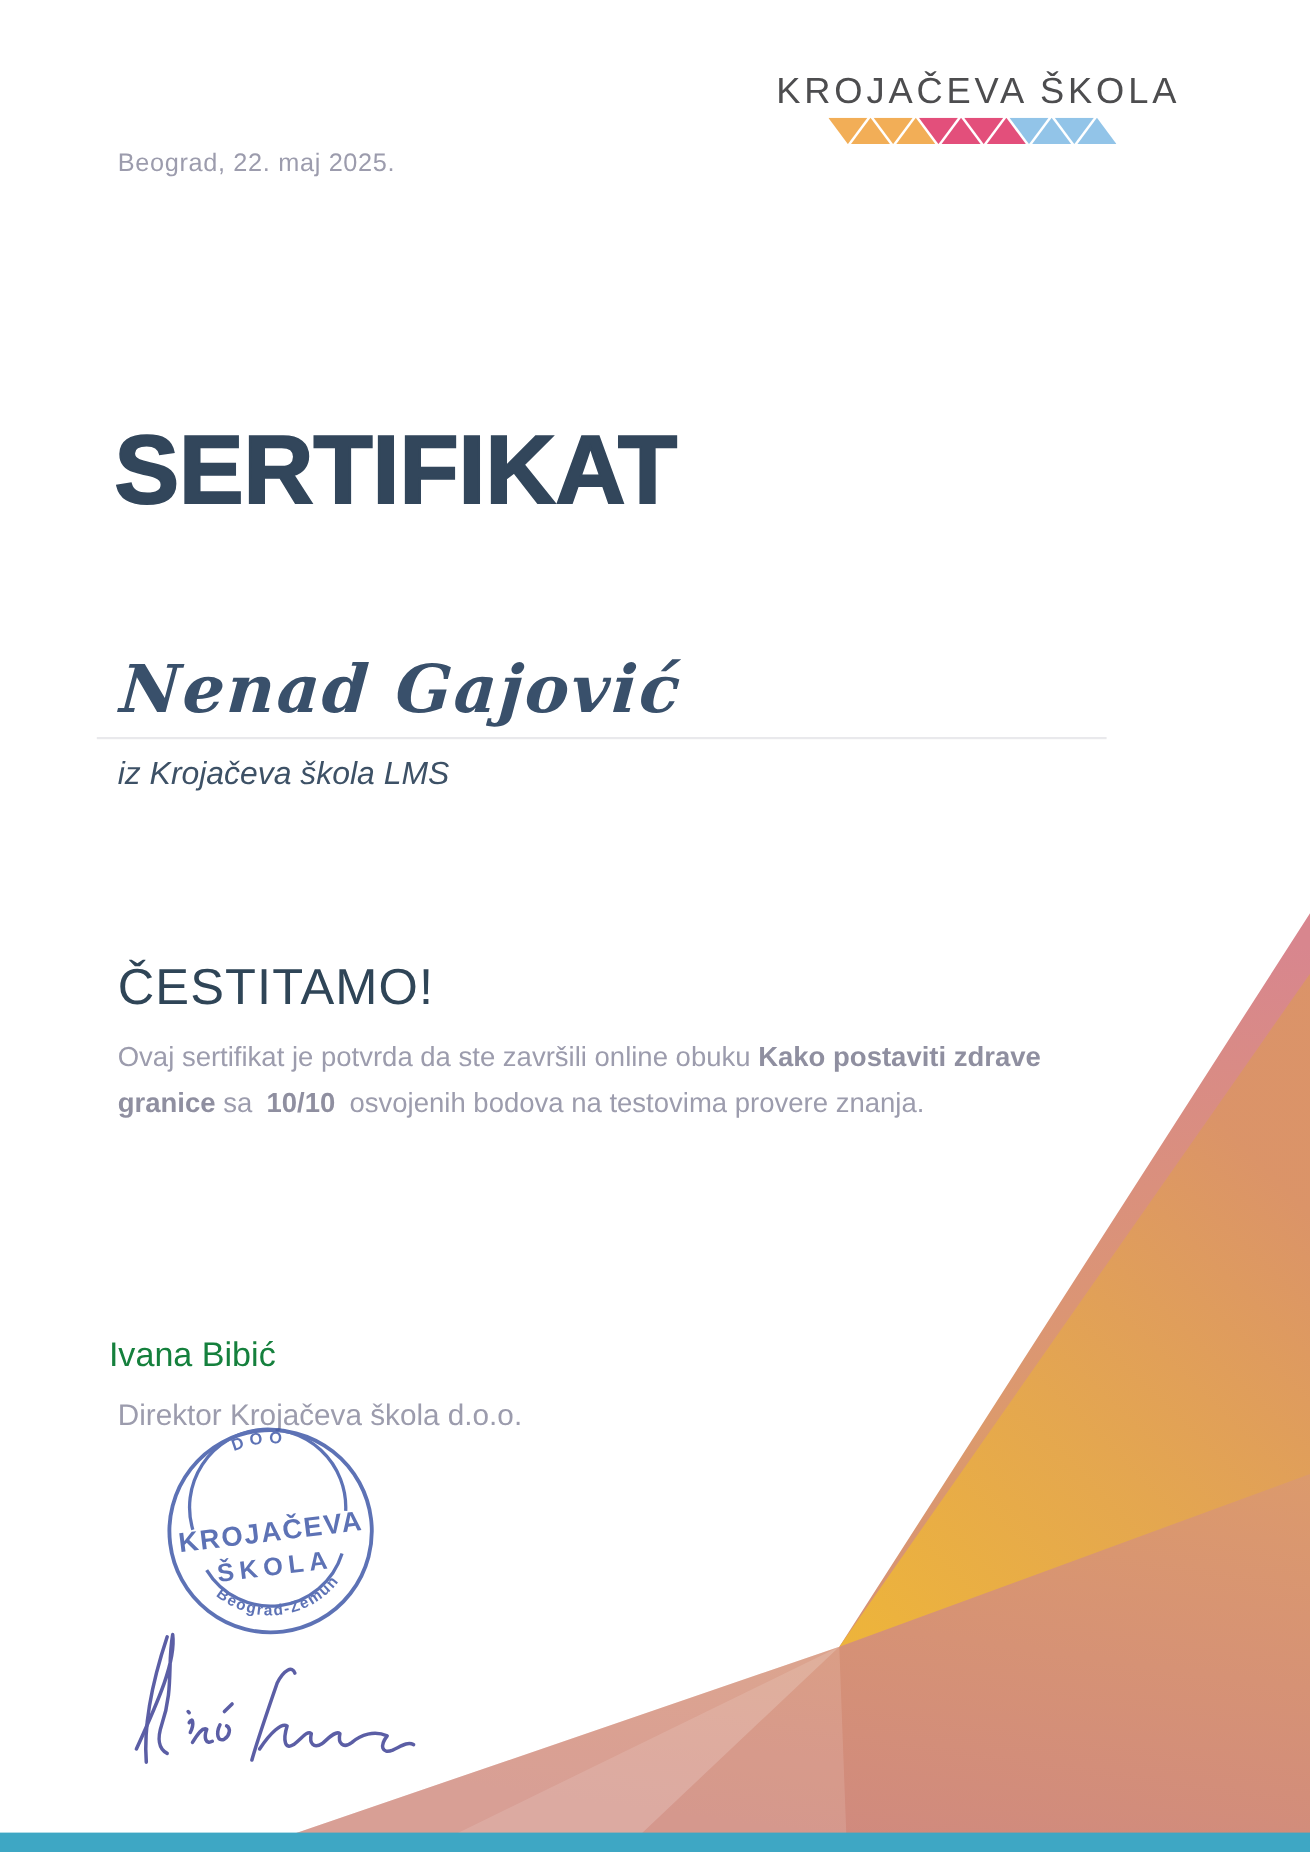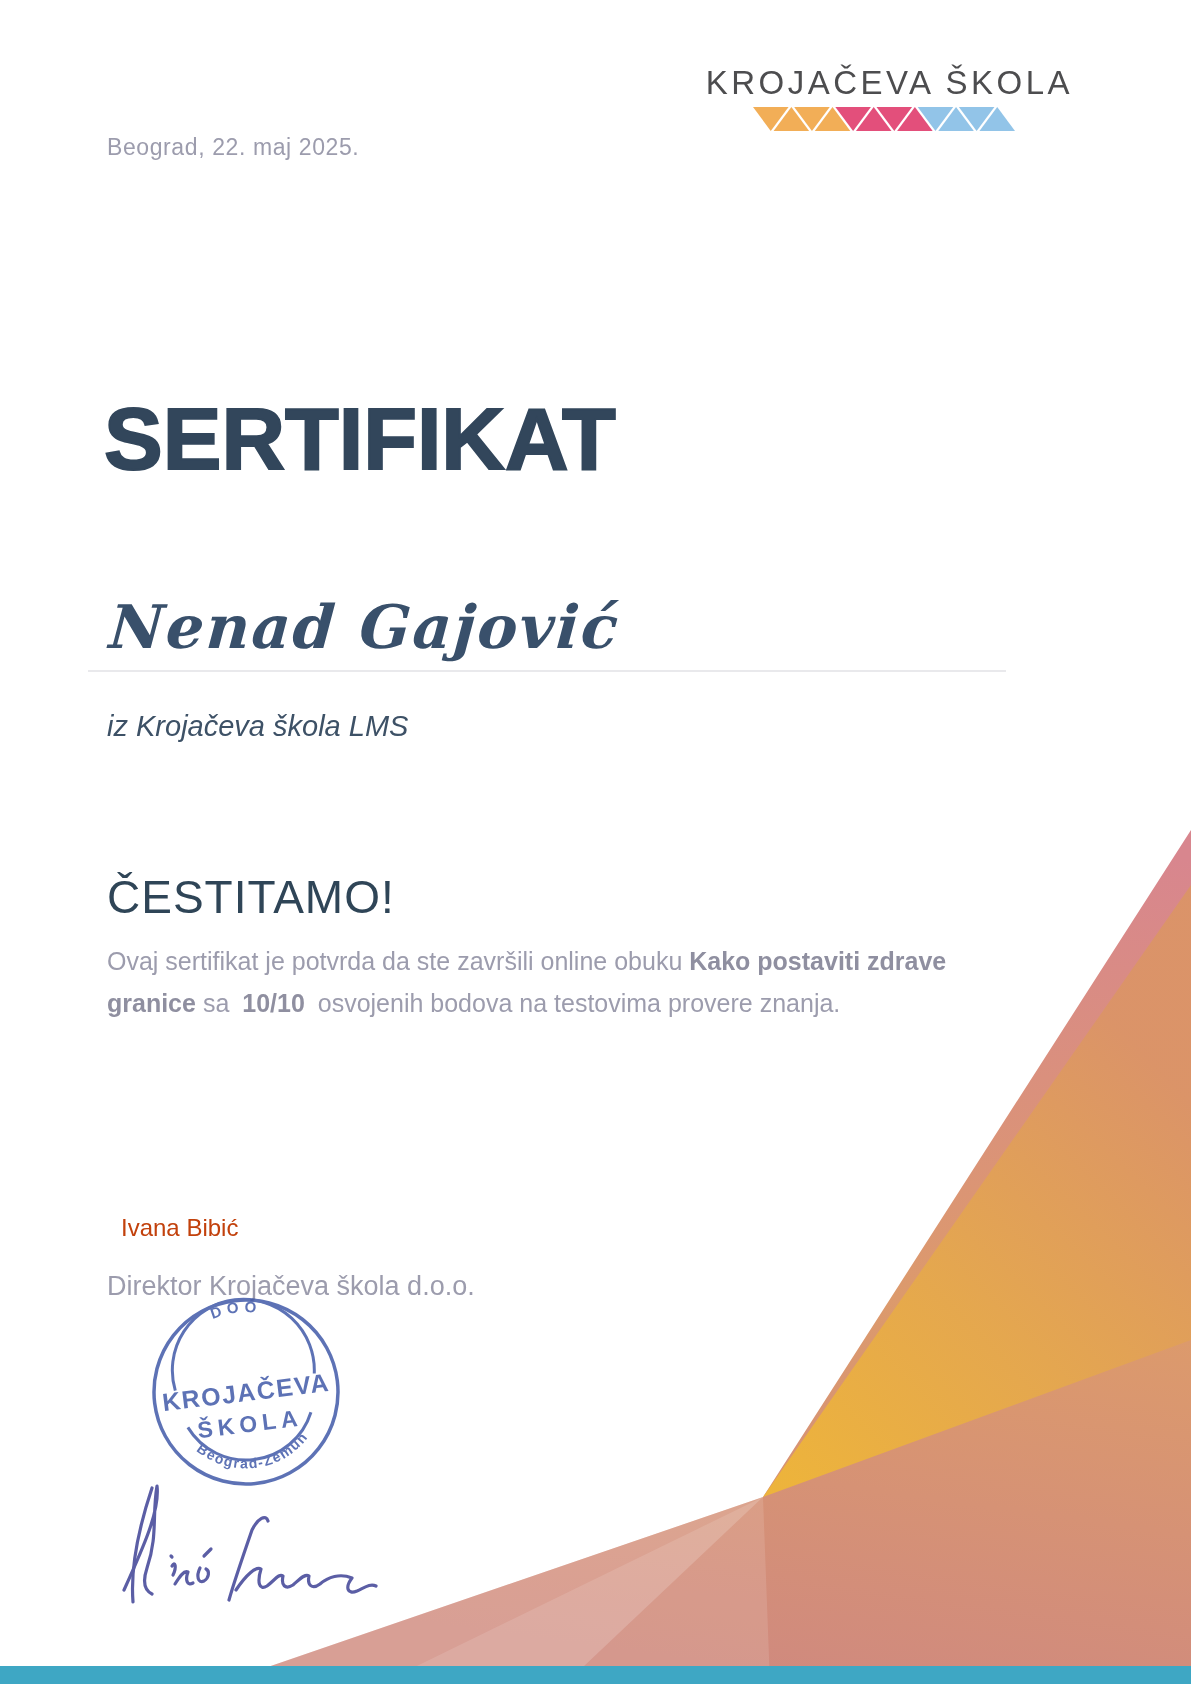--- a/index.html
+++ b/index.html
@@ -8,34 +8,34 @@
     background:#ffffff;overflow:hidden;
     font-family:"Liberation Sans",sans-serif;
   }
   .abs{position:absolute;}
   .date-line{left:107px;top:110px;font-size:23px;letter-spacing:.6px;color:#9c9cad;margin-top:24px;}
   .logo-text{top:64px;right:118px;font-size:33px;letter-spacing:3.5px;color:#4d4d4f;font-weight:400;}
   .logo-strip{left:753px;top:107px;width:262px;height:24px;}
   .issuer-line{left:107px;top:348px;font-size:27px;color:#3d5166;letter-spacing:.3px;}
   .cert-title{
     left:104px;top:376px;font-size:88px;font-weight:700;color:#32465b;
-    letter-spacing:0px;margin-top:12px;-webkit-text-stroke:2px #32465b;
+    letter-spacing:0px;-webkit-text-stroke:2px #32465b;
   }
   .recipient-name{
     left:107px;top:592px;font-size:60px;color:#39506b;
     font-family:"DejaVu Serif",serif;font-style:italic;font-weight:700;
     transform:skewX(-4deg);transform-origin:left bottom;letter-spacing:2px;
   }
   .name-underline{left:88px;top:670px;width:918px;height:2px;background:#e9e9ec;}
-  .origin-line{left:107px;top:710px;font-size:29px;font-style:italic;font-weight:500;color:#3d5166;}
+  .origin-line{left:107px;top:688px;font-size:29px;font-style:italic;font-weight:500;color:#3d5166;}
   .congrats{left:107px;top:870px;font-size:46px;color:#2f4557;letter-spacing:1px;}
   .body-par{left:107px;top:940px;width:900px;font-size:25px;line-height:42px;color:#9c9cad;}
   .body-par .b{font-weight:700;color:#8f8fa0;}
   .body-par .score{padding:0 6px;}
-  .sig-name{left:121px;top:1214px;font-size:24px;color:#c2410c;}
+  .sig-name{left:99px;top:1214px;font-size:31px;color:#15803d;}
   .sig-role{left:107px;top:1254px;font-size:27px;color:#9c9cad;margin-top:17px;}
   .stamp-svg{left:136px;top:1282px;width:220px;height:220px;opacity:.82;}
   .signature-svg{left:100px;top:1472px;width:290px;height:160px;}
   .deco-svg{left:0;top:800px;width:1191px;height:884px;}
   .footer-bar{left:0;bottom:0;width:1191px;height:18px;background:#3ea7c4;}
 </style>
 </head>
 <body>
 
 <div class="page">

